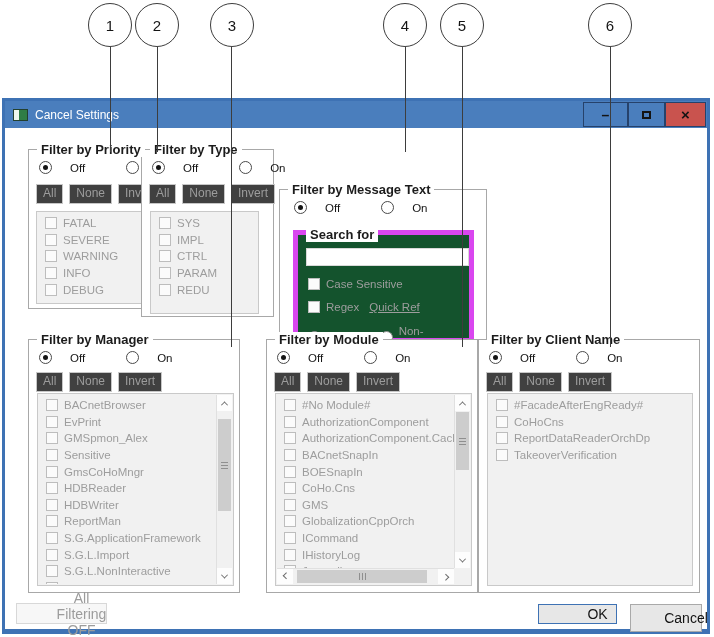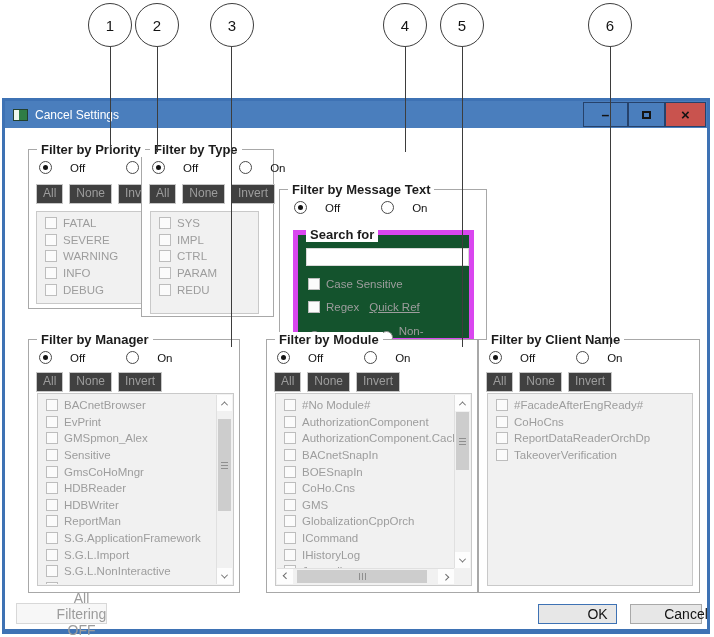--- a/index.html
+++ b/index.html
@@ -508,17 +508,17 @@
               <div class="list-item">
                 <span class="cb"></span>
                 <span class="li-label">TakeoverVerification</span>
               </div>
             </div>
         </div>
       </div>
 
       <button class="push-btn disabled" style="left:11px;top:475px;width:91px;height:21px;">All Filtering OFF</button>
       <button class="push-btn default" style="left:533px;top:476px;width:79px;height:20px;">OK</button>
-      <button class="push-btn normal" style="left:625px;top:476px;width:72px;height:20px;">Cancel</button>
+      <button class="push-btn normal" style="left:625px;top:476px;width:72px;height:28px;">Cancel</button>
 
     </div>
   </div>
 </div>
 
 </body></html>

